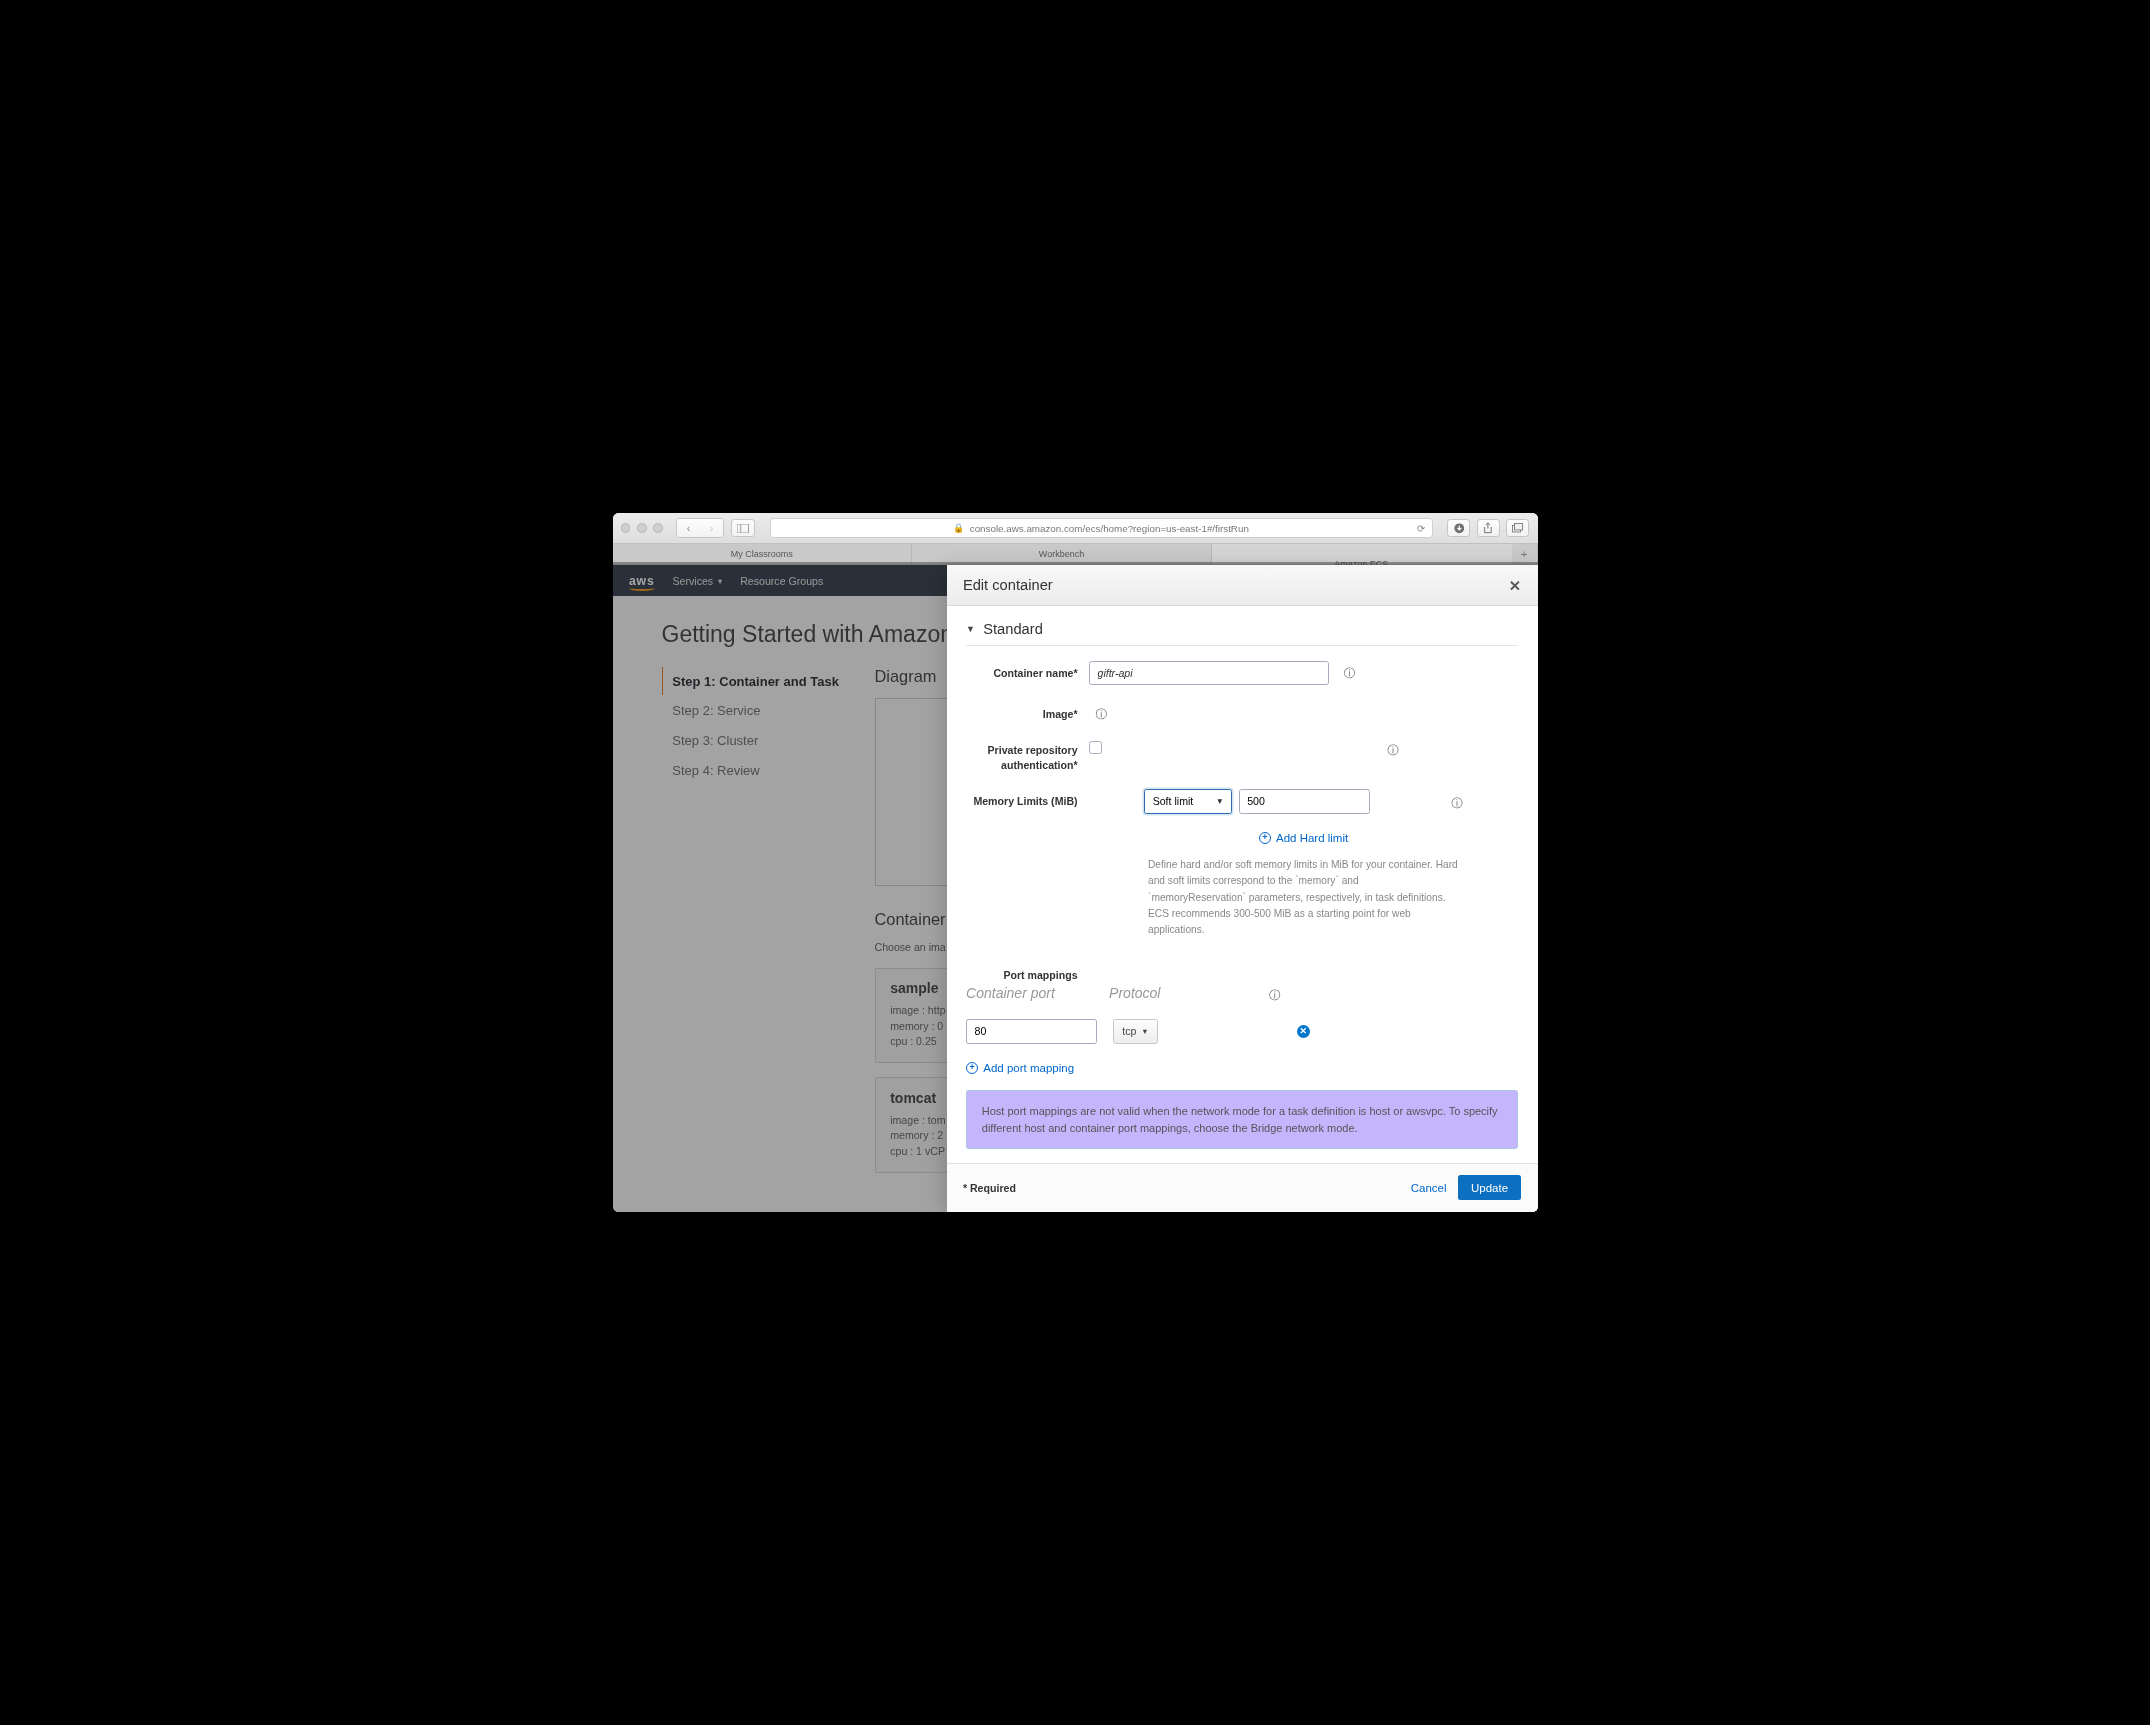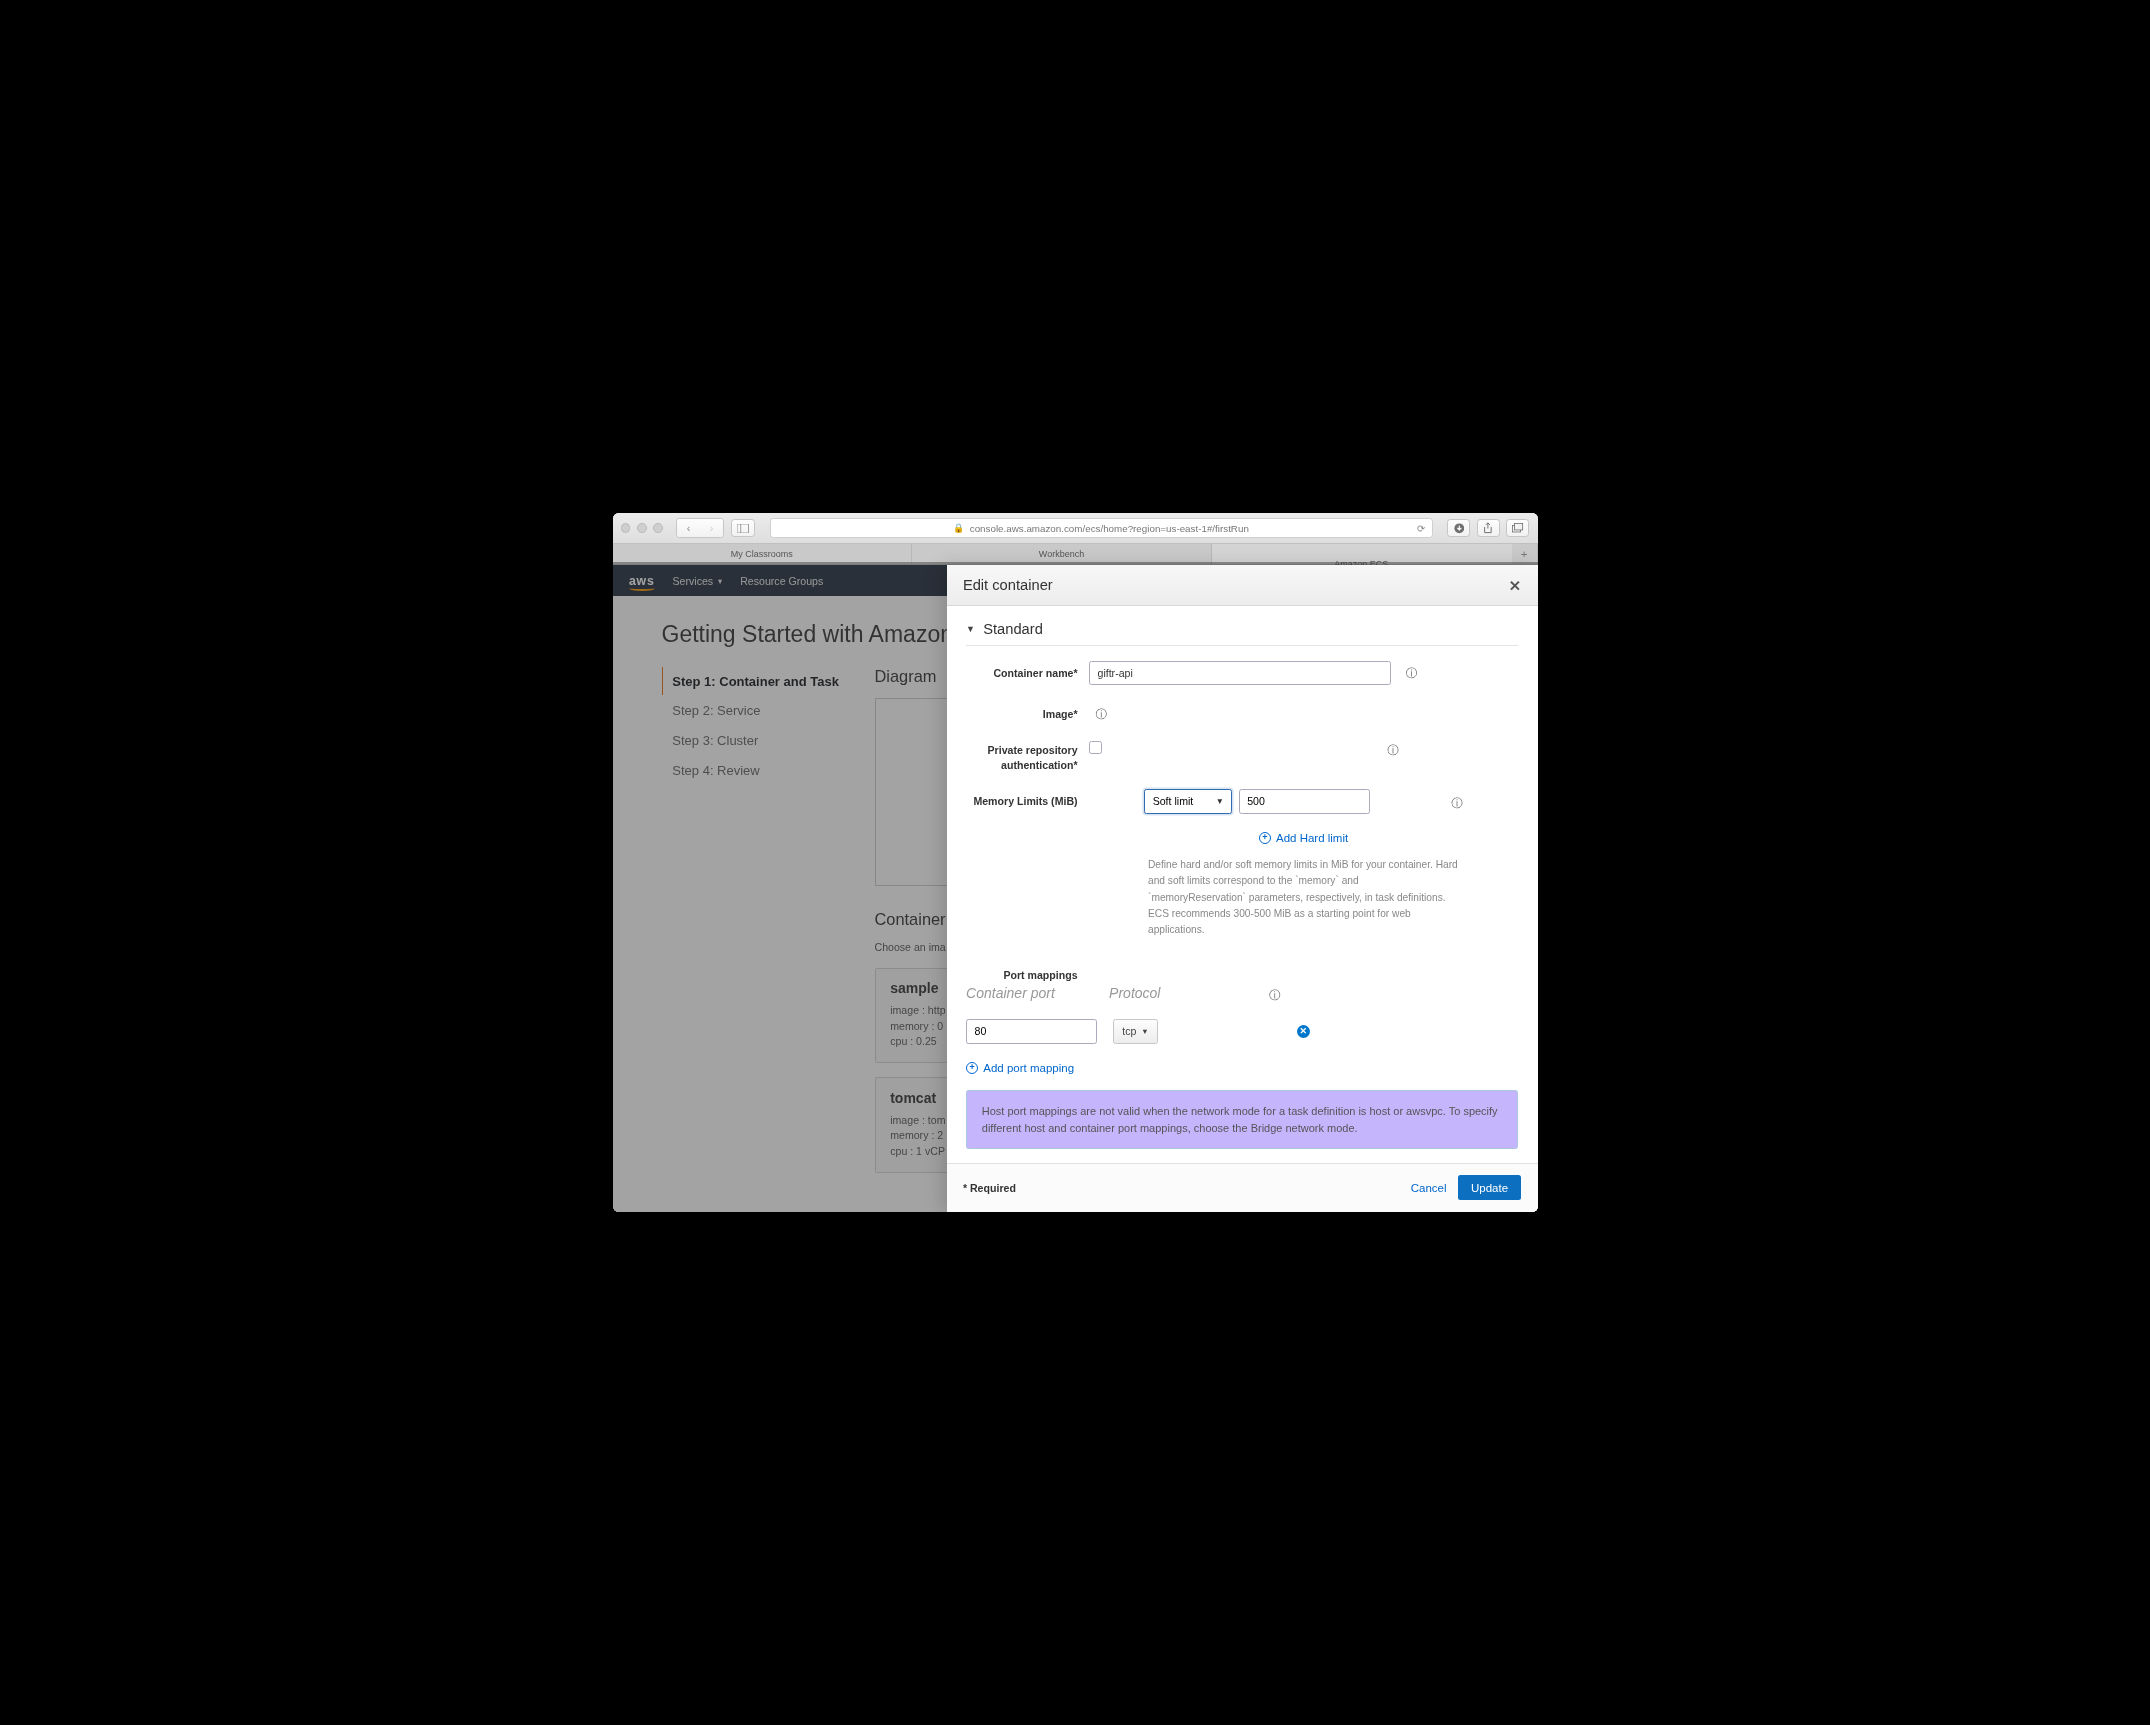--- a/index.html
+++ b/index.html
@@ -72,21 +72,21 @@
 .section-head { display:flex; align-items:center; gap:8.2px; border-bottom:0.8px solid #e4e4e4; padding-bottom:8.2px; margin-bottom:14.7px;}
 .section-head .tri { color:#444; font-size:9px;}
 .section-head .name { font-size:14.7px; color:#333;}
 .row { display:flex; align-items:flex-start; margin-bottom:16.4px; }
 .row .lbl { width:123px; text-align:right; padding-right:11.5px; font-size:10.6px; font-weight:bold; color:#333; padding-top:4.9px; line-height:1.4;}
 .row .ctl { flex:1; display:flex; gap:8.2px; align-items:flex-start; flex-wrap:wrap;}
 .info { color:#666; font-size:11.5px; margin-left:6.5px; margin-top:4.9px; cursor:pointer;}
 input.textin, textarea.textin, select.textin {
   border:0.8px solid #aab; border-radius:2.5px; padding:4.9px 7.4px; font-size:10.6px; color:#333; font-family:inherit; background:#fff;
 }
-input.textin { width:302px; height:24.6px;}
+input.textin { width:240px; height:24.6px;font-style:italic;}
 textarea.textin { width:291px; height:56px; resize:both;}
 .chk { width:13px; height:13px; border:0.8px solid #aab; border-radius:2.5px; background:#fff; display:inline-block; margin-top:3.3px;}
 .sel { width:88px; height:24.6px; border:0.8px solid #2f6db2; border-radius:2.5px; box-shadow:0 0 0 1.6px rgba(47,109,178,.2); padding:0 7.4px; display:flex; align-items:center; justify-content:space-between; font-size:10.6px; background:#fff;}
 .sel .caret { font-size:8.2px; color:#333;}
 .numin { width:131px; height:24.6px; border:0.8px solid #aab; border-radius:2.5px; padding:0 7.4px; font-size:10.6px;}
 .addlink { color:#06c; font-size:11.5px; display:flex; align-items:center; gap:4.9px; cursor:pointer; font-weight:500;}
 .addlink .plus { display:inline-flex; width:12.3px; height:12.3px; border:1.6px solid #06c; border-radius:50%; align-items:center; justify-content:center; font-size:9px; line-height:1; font-weight:bold;}
 .helptext { font-size:10.2px; color:#888; line-height:1.6; margin-top:4.9px; width:311px;}
 .colhead { color:#999; font-style:italic; font-size:14px; }
 .portin { width:131px; }

